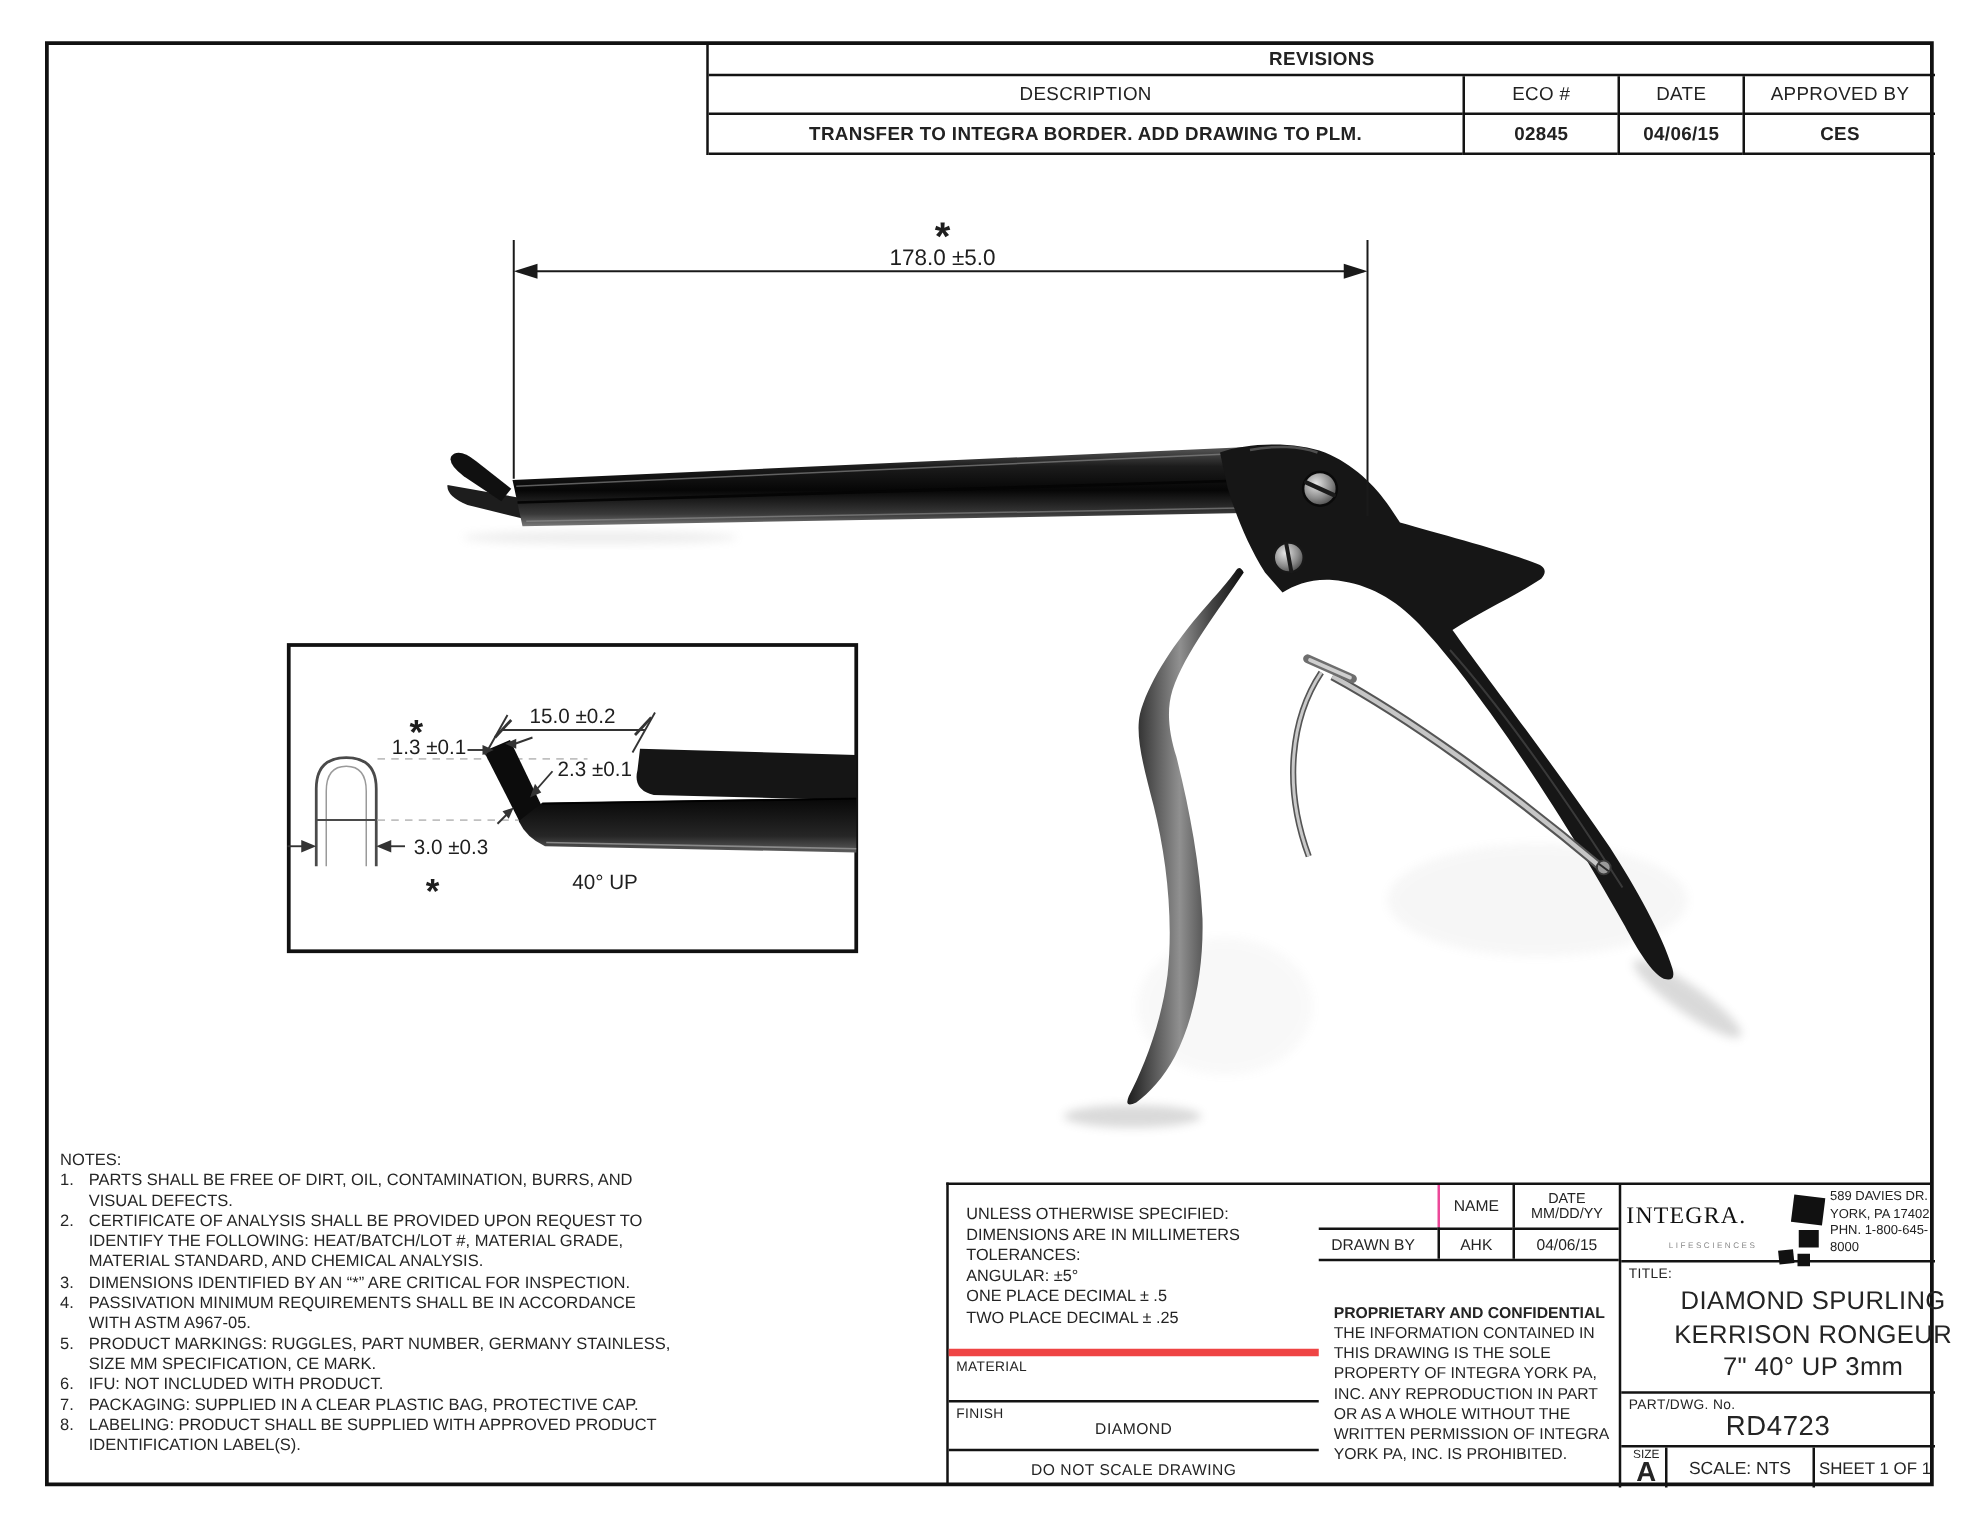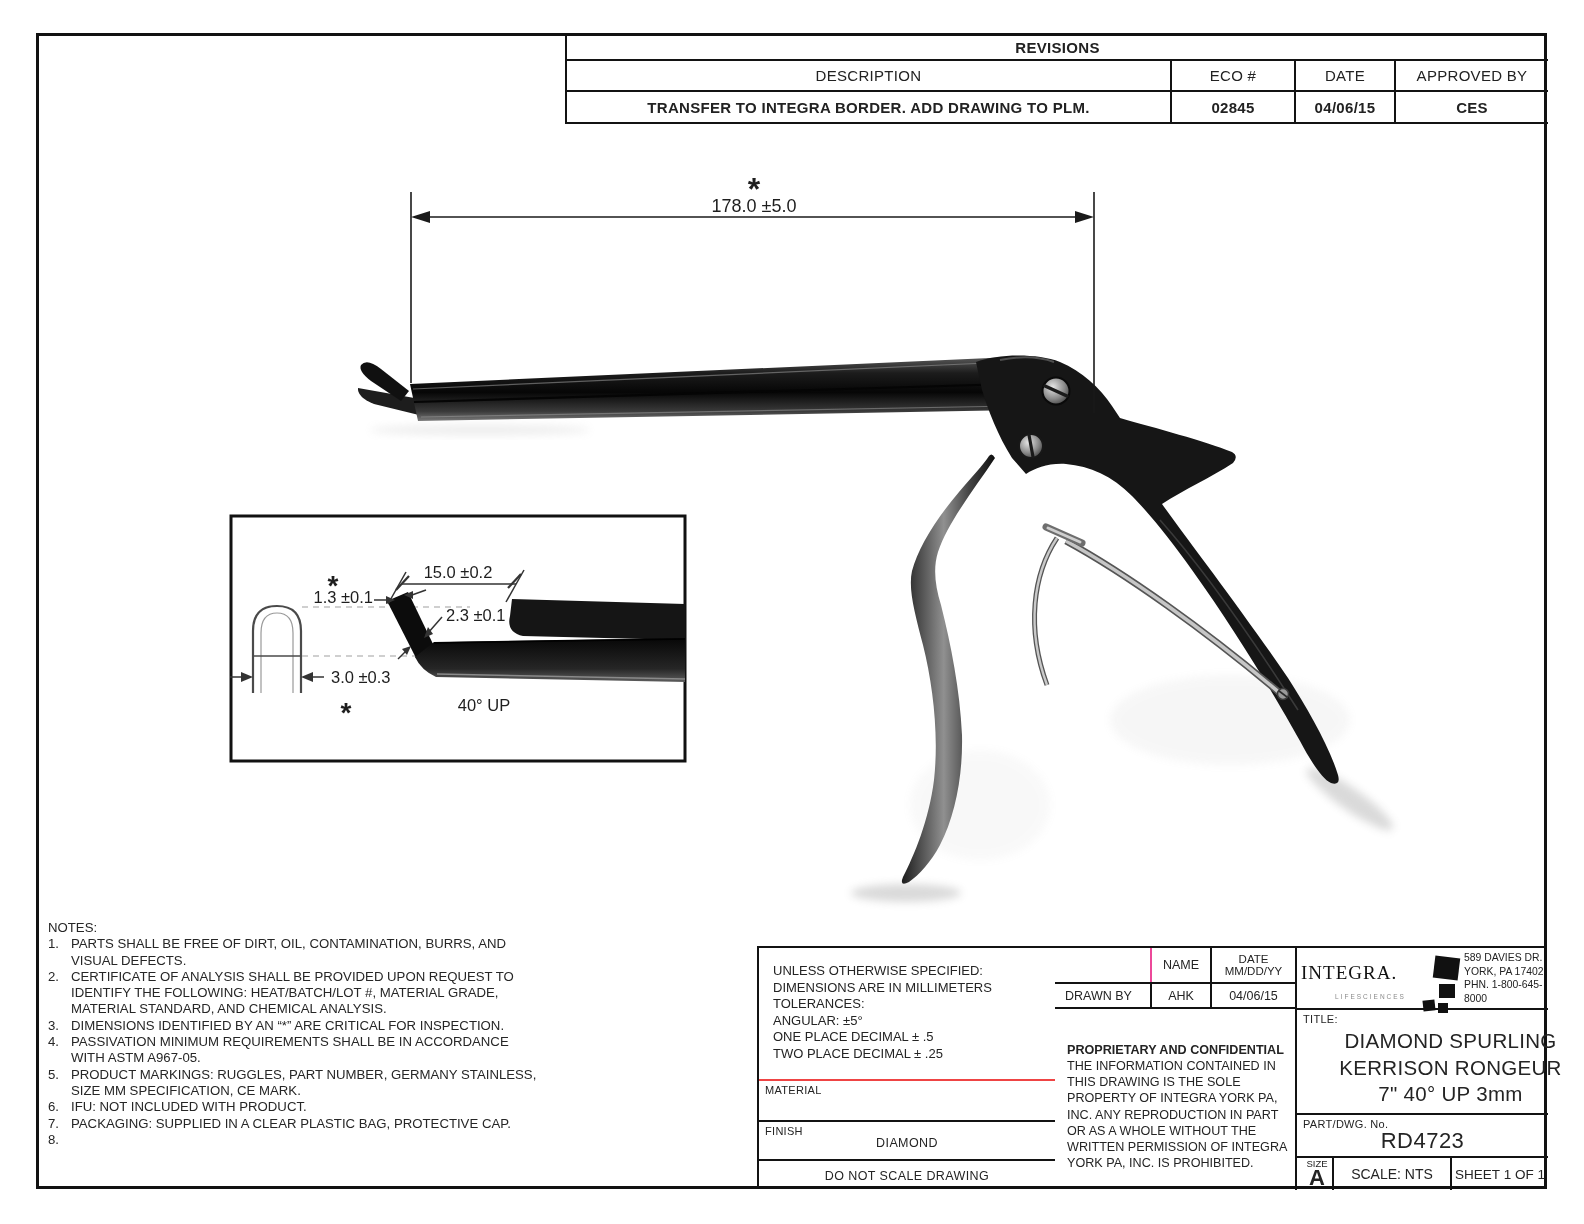--- a/index.html
+++ b/index.html
@@ -28,21 +28,21 @@
   .notes{left:48px;top:920px;width:520px;font-size:13.2px;line-height:16.3px;color:#262626;}
   .notes .note{display:flex;}
   .notes .n{width:23px;flex:none;}
   .notes .t{white-space:pre-line;}
 
   
   .tblock{left:757px;top:946px;width:789px;height:242px;border:2px solid #131313;
           border-right:none;border-bottom:none;font-size:13px;color:#242424;}
   .tb{position:absolute;}
   .tb-tol{left:0;top:0;width:296px;height:131px;padding:15px 0 0 14px;line-height:16.6px;}
-  .tb-mat{left:0;top:131px;width:296px;height:41px;border-top:2px solid #ef4444;}
+  .tb-mat{left:0;top:131px;width:296px;height:41px;border-top:6px solid #ef4444;}
   .tb-fin{left:0;top:172px;width:296px;height:39px;border-top:2px solid #131313;}
   .tb-dns{left:0;top:211px;width:296px;height:31px;border-top:2px solid #131313;
           display:flex;align-items:center;justify-content:center;font-size:12.5px;letter-spacing:.4px;}
   .tb-label{position:absolute;left:6px;top:3px;font-size:11px;letter-spacing:.3px;}
   .tb-mat .val{position:absolute;left:34px;top:3px;width:260px;text-align:center;
                font-size:10.3px;line-height:12.6px;white-space:pre-line;}
   .tb-fin .val{position:absolute;left:0;top:14px;width:296px;text-align:center;font-size:12.5px;letter-spacing:.4px;}
   .c2-sep{left:536px;top:0;width:0;height:242px;border-left:2px solid #131313;}
   .c2{display:flex;align-items:center;justify-content:center;font-size:12.5px;}
   .c2-blank{left:296px;top:0;width:95px;height:34px;}
@@ -301,20 +301,22 @@
     <div class="note">
       <span class="n">6.</span>
       <span class="t">IFU: NOT INCLUDED WITH PRODUCT.</span>
       </div>
     <div class="note">
       <span class="n">7.</span>
       <span class="t">PACKAGING: SUPPLIED IN A CLEAR PLASTIC BAG, PROTECTIVE CAP.</span>
       </div>
     <div class="note">
       <span class="n">8.</span>
+      <span class="t">LABELING: PRODUCT SHALL BE SUPPLIED WITH APPROVED PRODUCT
+IDENTIFICATION LABEL(S).</span>
       </div>
   </div>
 
   <div class="overlay tblock">
 
     <div class="tb tb-tol">
       <div>UNLESS OTHERWISE SPECIFIED:</div>
       <div>DIMENSIONS ARE IN MILLIMETERS</div>
       <div>TOLERANCES:</div>
       <div>ANGULAR: ±5°</div>

